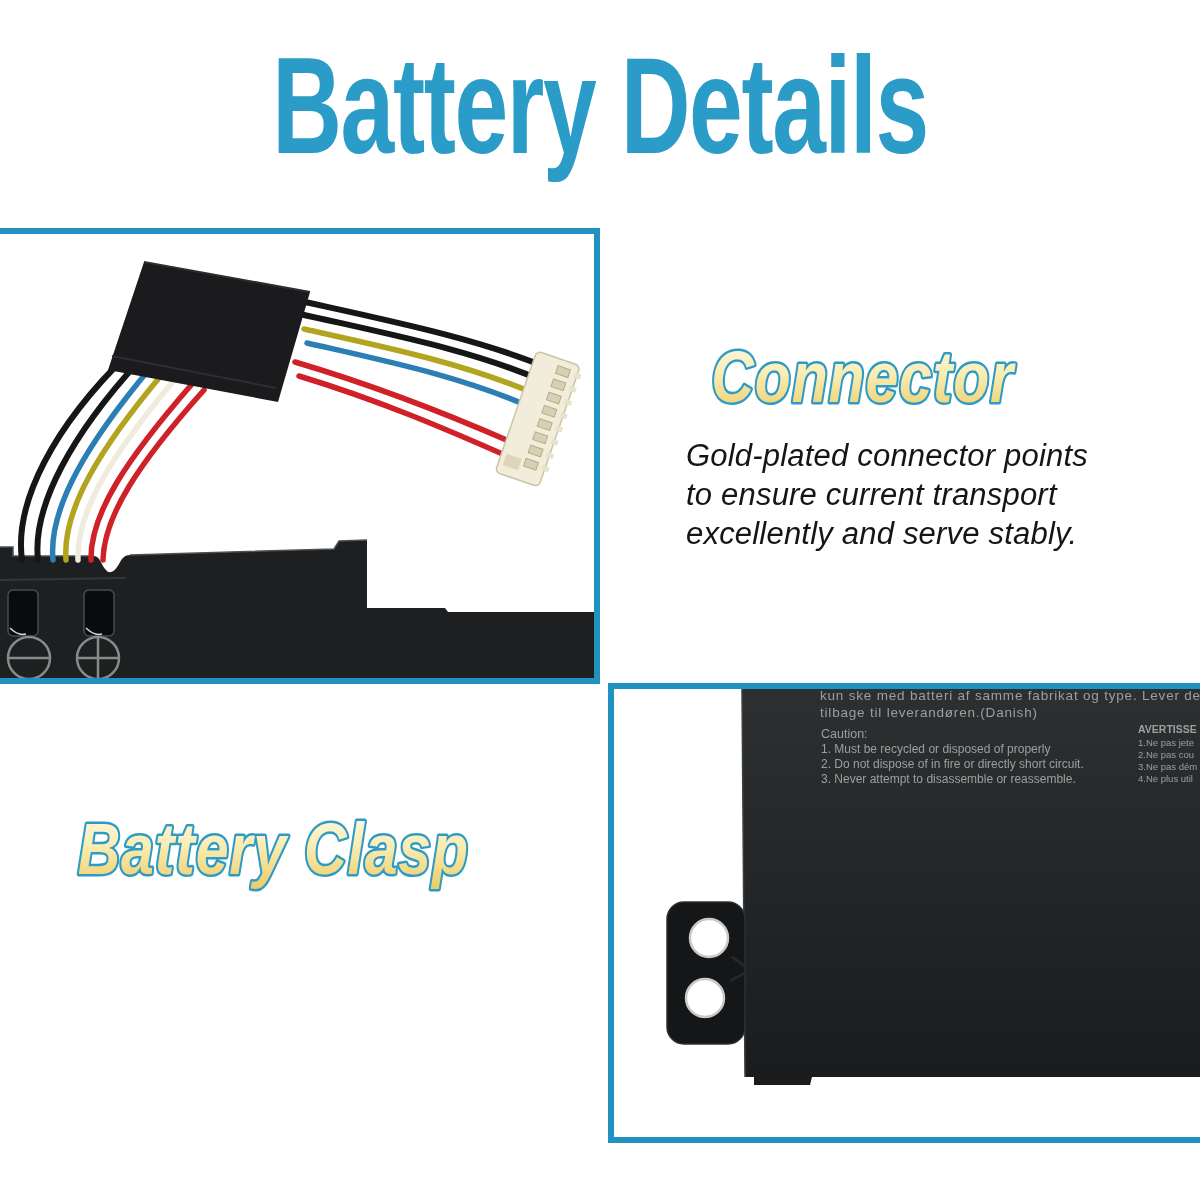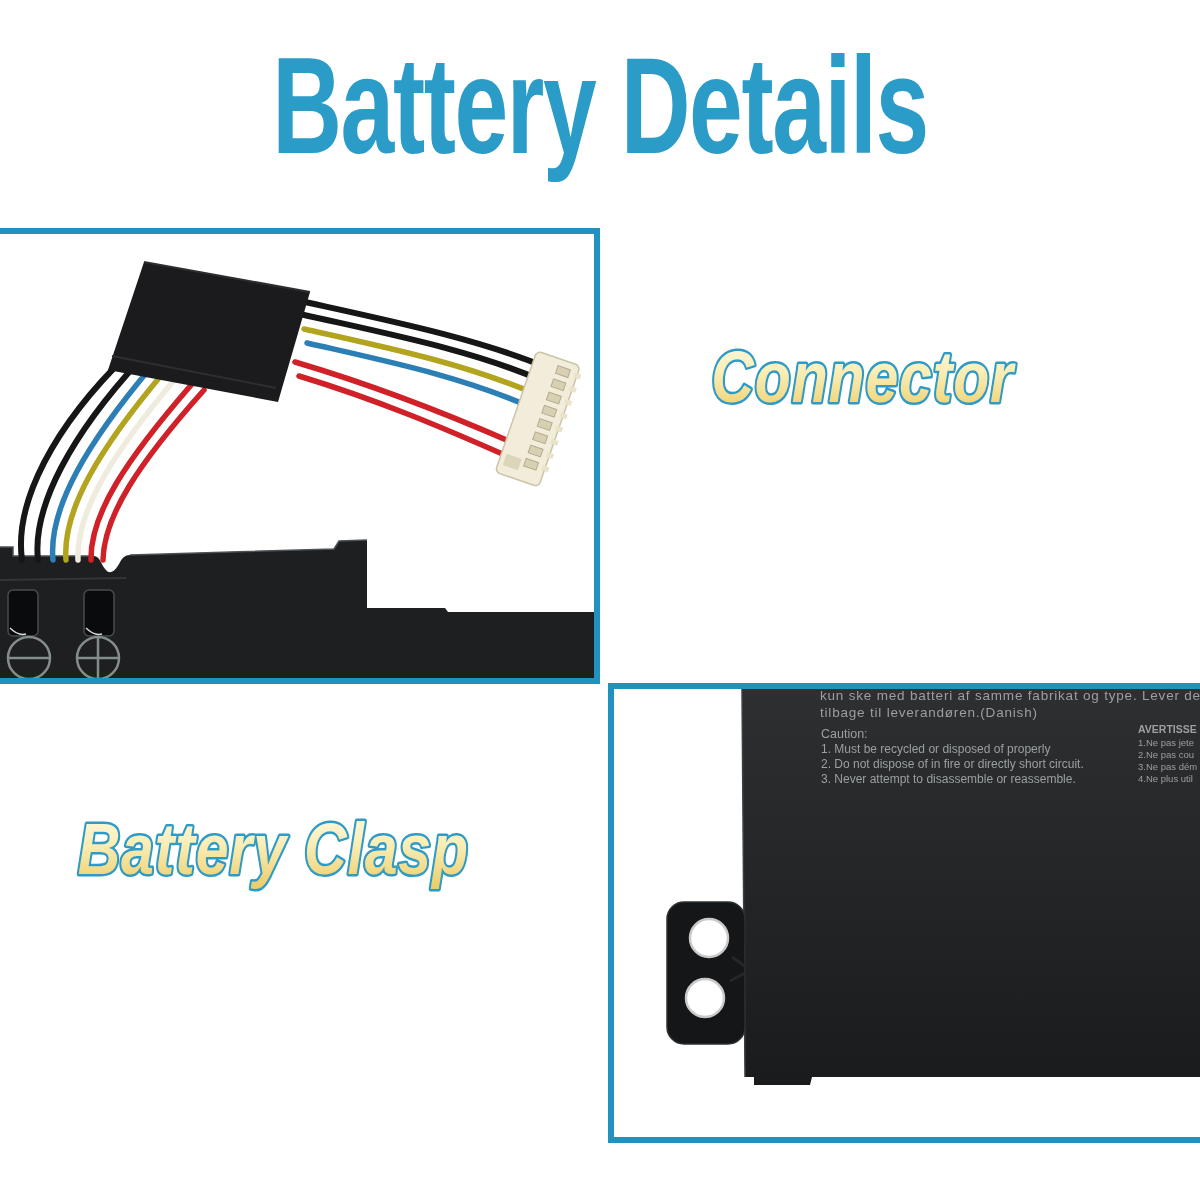--- a/index.html
+++ b/index.html
@@ -129,20 +129,23 @@
       </g>
     </svg>
   </div>
 
   <svg class="heading-svg" id="connector-heading" width="380" height="106">
     <g transform="scale(0.82,1)">
       <text x="26" y="80" fill="none" stroke="#ffffff" stroke-width="14" stroke-linejoin="round">Connector</text>
       <text x="26" y="80" fill="url(#goldGrad)" stroke="#2E9BC6" stroke-width="5" stroke-linejoin="round" paint-order="stroke">Connector</text>
     </g>
   </svg>
+  <div class="body-text" id="connector-body">Gold-plated connector points
+to ensure current transport
+excellently and serve stably.</div>
 
   <svg class="heading-svg" id="clasp-heading" width="500" height="110">
     <g transform="scale(0.82,1)">
       <text x="24" y="80" fill="none" stroke="#ffffff" stroke-width="14" stroke-linejoin="round">Battery Clasp</text>
       <text x="24" y="80" fill="url(#goldGrad)" stroke="#2E9BC6" stroke-width="5" stroke-linejoin="round" paint-order="stroke">Battery Clasp</text>
     </g>
   </svg>
 
   <div class="photo" id="photo-clasp">
     <svg viewBox="0 0 600 448" width="600" height="448">

